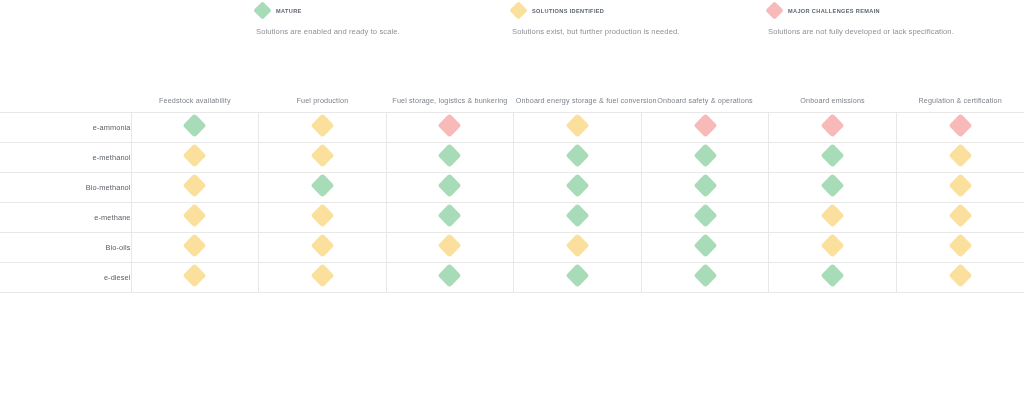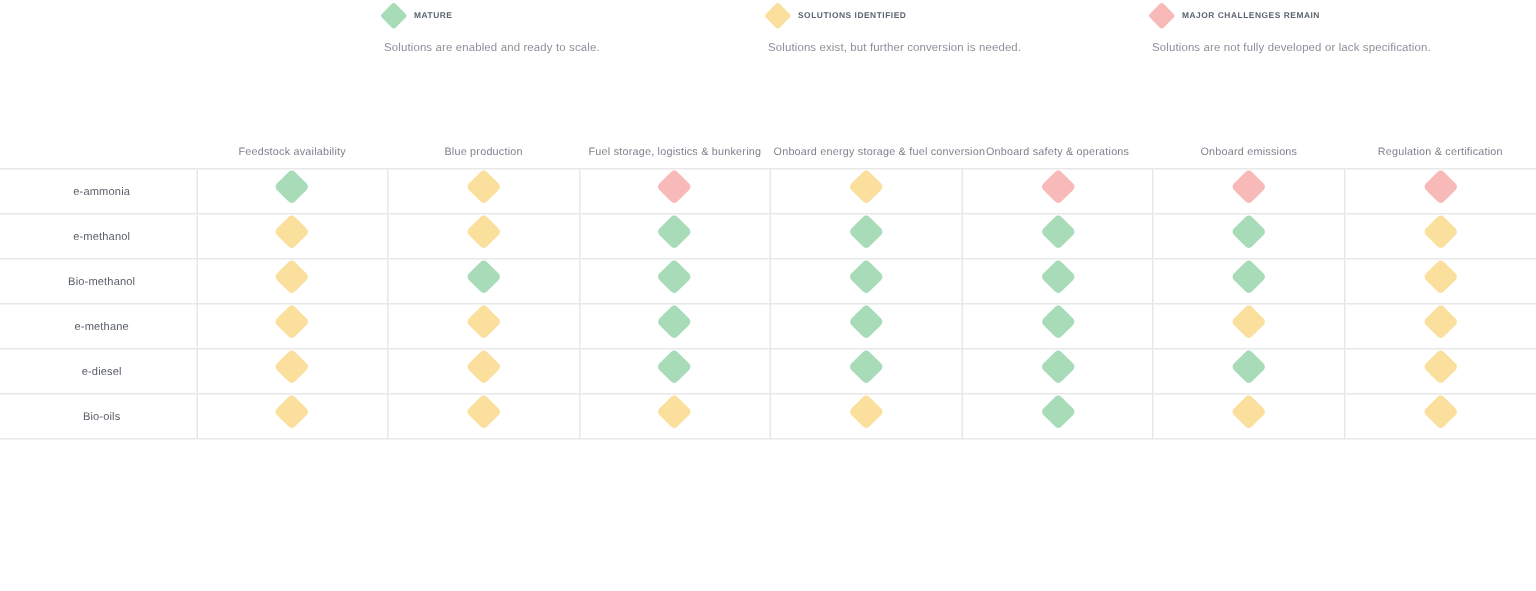--- a/index.html
+++ b/index.html
@@ -88,21 +88,21 @@
 
   tbody td {
     height: 30px;
     border-top: 1px solid #e8e8e8;
     border-bottom: 1px solid #e8e8e8;
     text-align: center;
     vertical-align: middle;
     padding: 0;
   }
   tbody td.rowlab {
-    text-align: center;
+    text-align: right;
     padding-left: 5px;
     font-size: 7.4px;
     color: #5a6068;
     letter-spacing: 0.1px;
     white-space: nowrap;
     border-left: none;
     border-right: none;
   }
   tbody td.cell {
     border-left: 1px solid #e8e8e8;
@@ -134,21 +134,21 @@
         <span class="legend-label">MATURE</span>
       </div>
       <div class="legend-desc">Solutions are enabled and ready to scale.</div>
     </div>
 
     <div class="legend-col">
       <div class="legend-head">
         <span class="legend-swatch d-partial" style="background: rgb(250, 224, 156);"></span>
         <span class="legend-label">SOLUTIONS IDENTIFIED</span>
       </div>
-      <div class="legend-desc">Solutions exist, but further conversion is needed.</div>
+      <div class="legend-desc">Solutions exist, but further production is needed.</div>
     </div>
 
     <div class="legend-col">
       <div class="legend-head">
         <span class="legend-swatch d-major" style="background: rgb(248, 185, 185);"></span>
         <span class="legend-label">MAJOR CHALLENGES REMAIN</span>
       </div>
       <div class="legend-desc">Solutions are not fully developed or lack specification.</div>
     </div>
 
@@ -163,21 +163,21 @@
           <col class="datacol">
           <col class="datacol">
           <col class="datacol">
           <col class="datacol">
           <col class="datacol">
         </colgroup>
       <thead>
         <tr id="matrix-head-row">
           <th class="rowlab-head"></th>
         <th>Feedstock availability</th>
-            <th>Blue production</th>
+            <th>Fuel production</th>
             <th>Fuel storage, logistics &amp; bunkering</th>
             <th>Onboard energy storage &amp; fuel conversion</th>
             <th>Onboard safety &amp; operations</th>
             <th>Onboard emissions</th>
             <th>Regulation &amp; certification</th>
           </tr>
       </thead>
       <tbody id="matrix-body">
           <tr>
             <td class="rowlab">e-ammonia</td>
@@ -213,36 +213,36 @@
             <td class="rowlab">e-methane</td>
             <td class="cell"><span class="diamond d-partial" style="background: rgb(250, 224, 156);"></span></td>
             <td class="cell"><span class="diamond d-partial" style="background: rgb(250, 224, 156);"></span></td>
             <td class="cell"><span class="diamond d-mature" style="background: rgb(168, 220, 184);"></span></td>
             <td class="cell"><span class="diamond d-mature" style="background: rgb(168, 220, 184);"></span></td>
             <td class="cell"><span class="diamond d-mature" style="background: rgb(168, 220, 184);"></span></td>
             <td class="cell"><span class="diamond d-partial" style="background: rgb(250, 224, 156);"></span></td>
             <td class="cell last"><span class="diamond d-partial" style="background: rgb(250, 224, 156);"></span></td>
           </tr>
           <tr>
+            <td class="rowlab">Bio-oils</td>
+            <td class="cell"><span class="diamond d-partial" style="background: rgb(250, 224, 156);"></span></td>
+            <td class="cell"><span class="diamond d-partial" style="background: rgb(250, 224, 156);"></span></td>
+            <td class="cell"><span class="diamond d-partial" style="background: rgb(250, 224, 156);"></span></td>
+            <td class="cell"><span class="diamond d-partial" style="background: rgb(250, 224, 156);"></span></td>
+            <td class="cell"><span class="diamond d-mature" style="background: rgb(168, 220, 184);"></span></td>
+            <td class="cell"><span class="diamond d-partial" style="background: rgb(250, 224, 156);"></span></td>
+            <td class="cell last"><span class="diamond d-partial" style="background: rgb(250, 224, 156);"></span></td>
+          </tr>
+          <tr>
             <td class="rowlab">e-diesel</td>
             <td class="cell"><span class="diamond d-partial" style="background: rgb(250, 224, 156);"></span></td>
             <td class="cell"><span class="diamond d-partial" style="background: rgb(250, 224, 156);"></span></td>
             <td class="cell"><span class="diamond d-mature" style="background: rgb(168, 220, 184);"></span></td>
             <td class="cell"><span class="diamond d-mature" style="background: rgb(168, 220, 184);"></span></td>
             <td class="cell"><span class="diamond d-mature" style="background: rgb(168, 220, 184);"></span></td>
             <td class="cell"><span class="diamond d-mature" style="background: rgb(168, 220, 184);"></span></td>
-            <td class="cell last"><span class="diamond d-partial" style="background: rgb(250, 224, 156);"></span></td>
-          </tr>
-          <tr>
-            <td class="rowlab">Bio-oils</td>
-            <td class="cell"><span class="diamond d-partial" style="background: rgb(250, 224, 156);"></span></td>
-            <td class="cell"><span class="diamond d-partial" style="background: rgb(250, 224, 156);"></span></td>
-            <td class="cell"><span class="diamond d-partial" style="background: rgb(250, 224, 156);"></span></td>
-            <td class="cell"><span class="diamond d-partial" style="background: rgb(250, 224, 156);"></span></td>
-            <td class="cell"><span class="diamond d-mature" style="background: rgb(168, 220, 184);"></span></td>
-            <td class="cell"><span class="diamond d-partial" style="background: rgb(250, 224, 156);"></span></td>
             <td class="cell last"><span class="diamond d-partial" style="background: rgb(250, 224, 156);"></span></td>
           </tr>
         </tbody>
     </table>
   </div>
 
 </div>
 
 </body></html>

